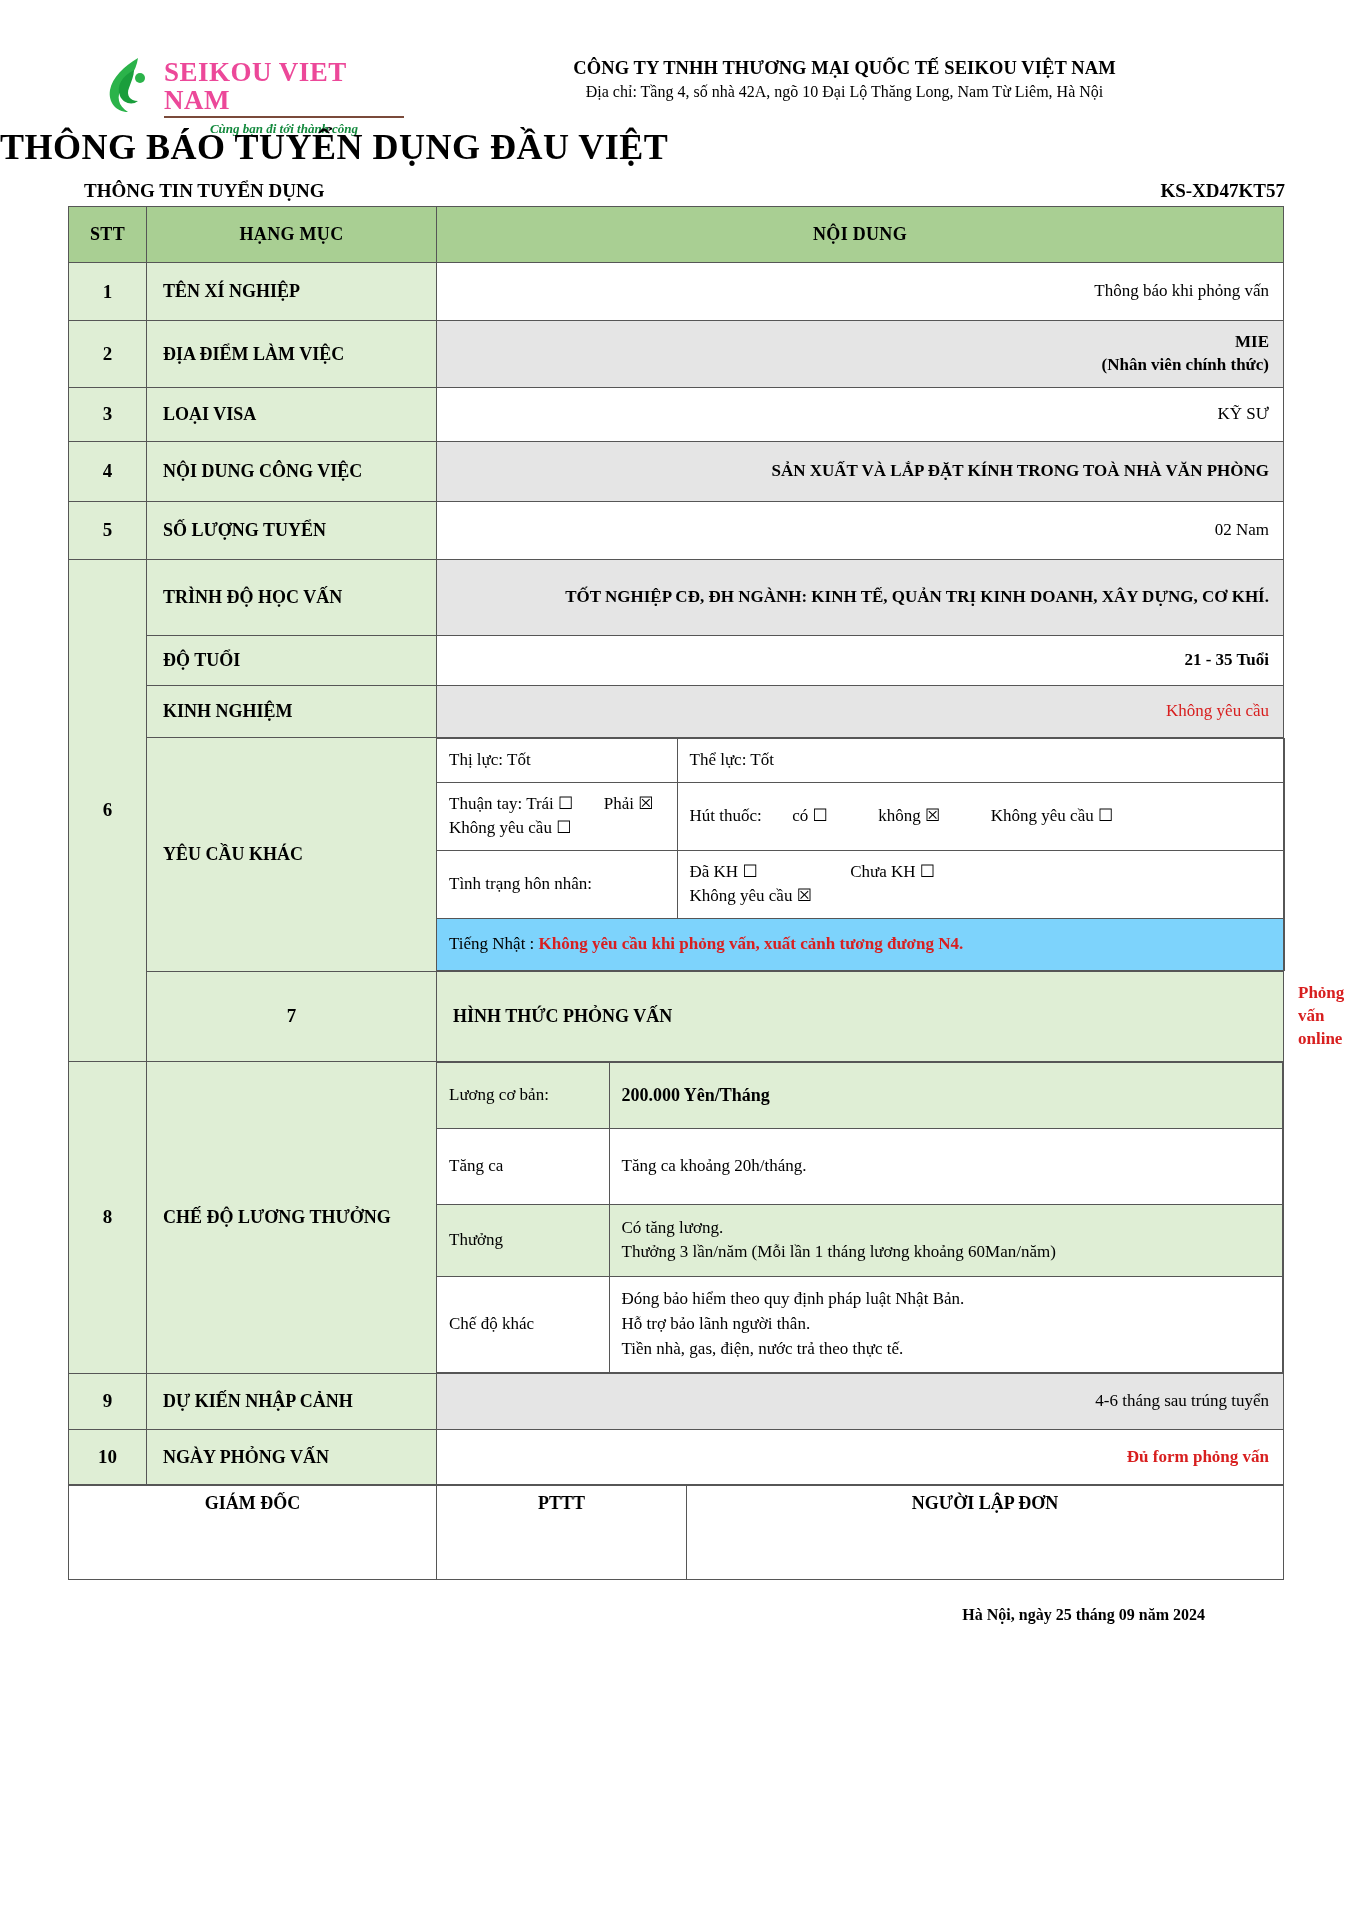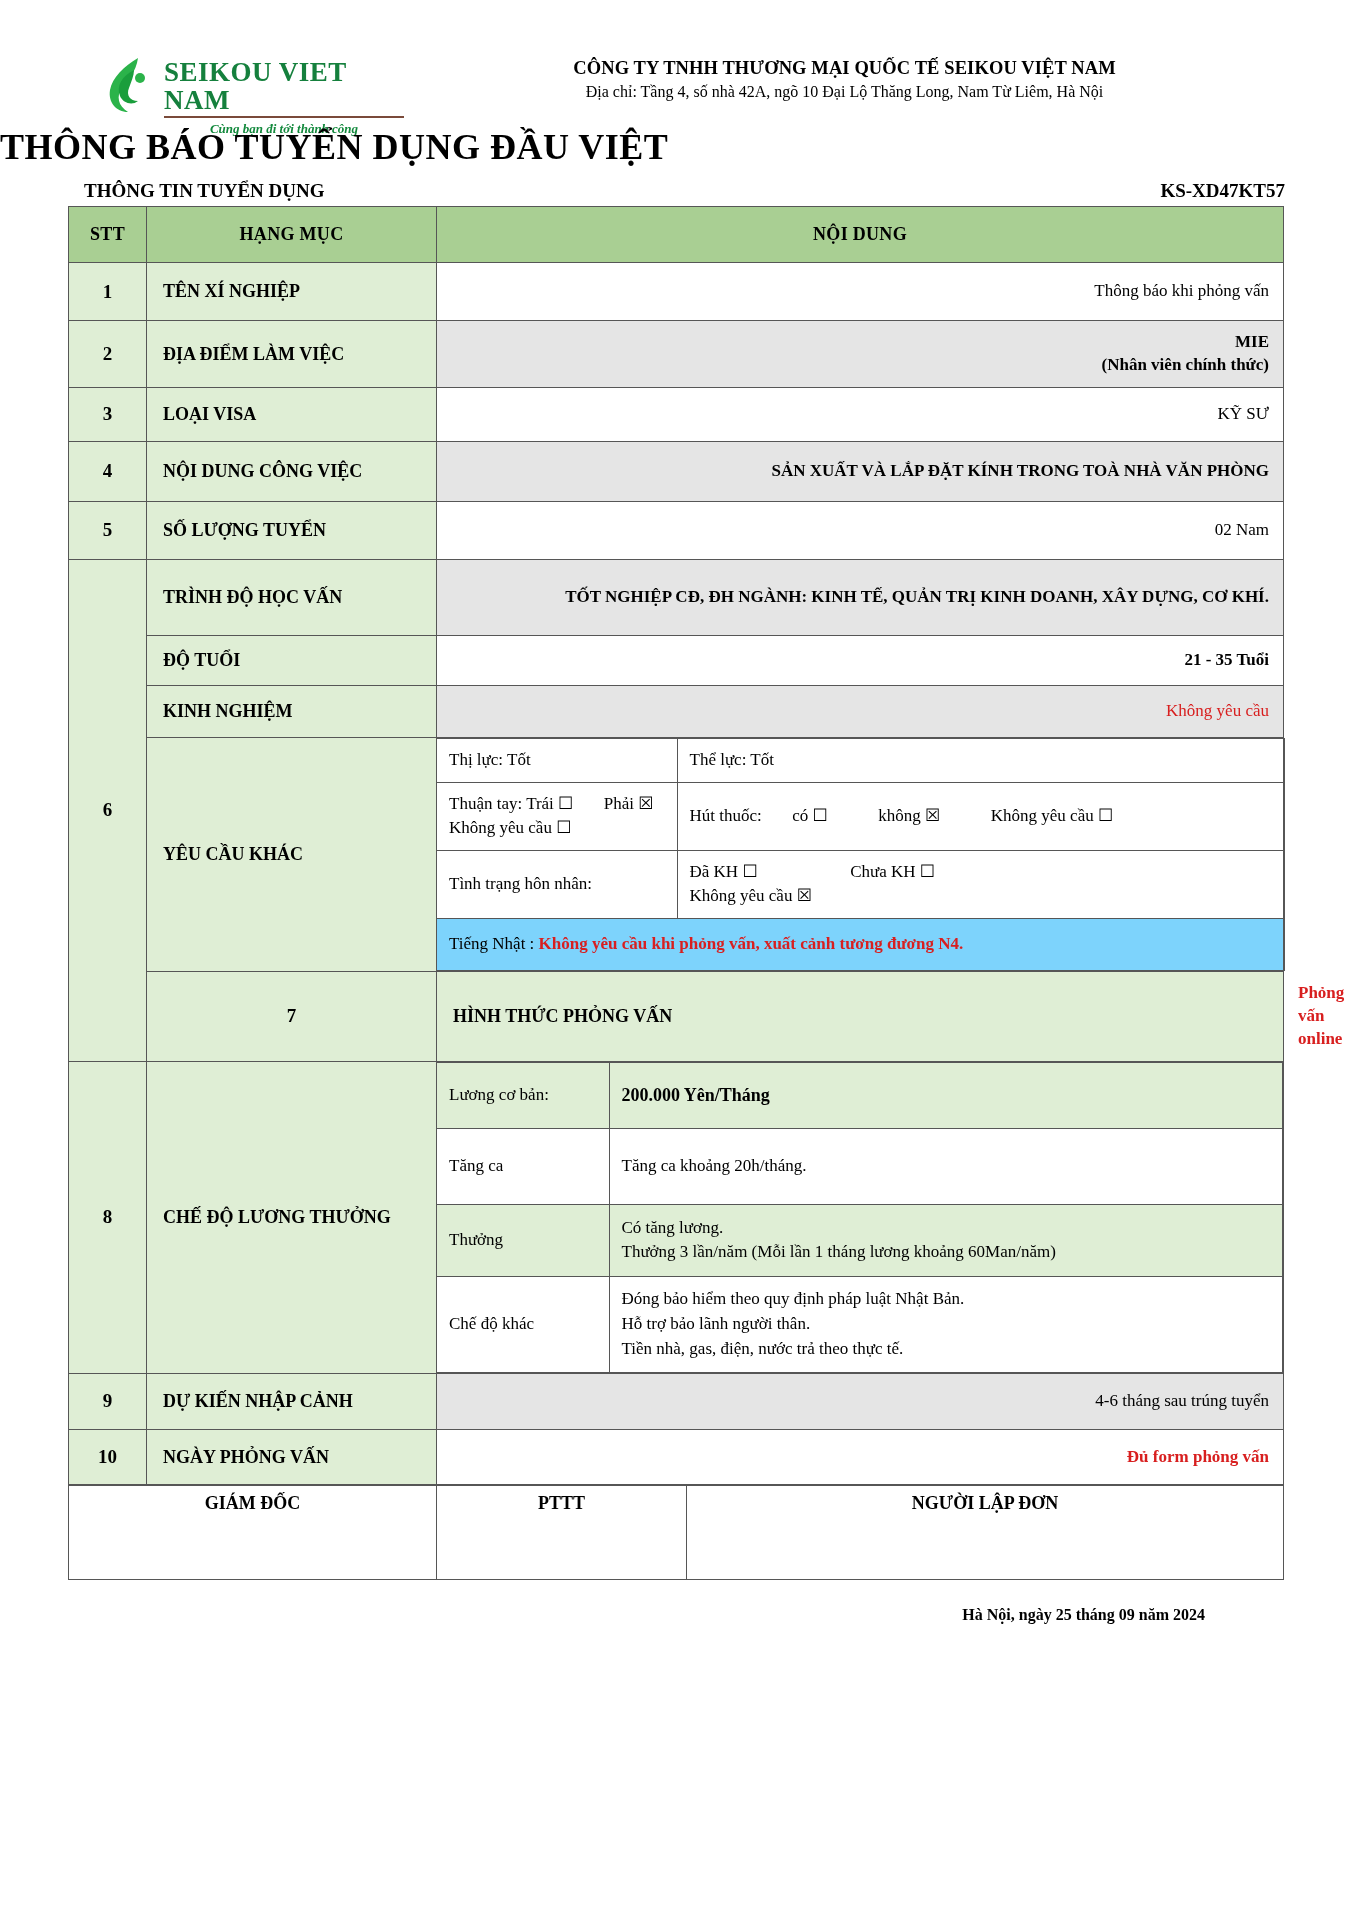--- a/index.html
+++ b/index.html
@@ -28,21 +28,21 @@
     gap: 8px;
     padding-top: 4px;
   }
   .logo-mark { width: 52px; height: 58px; flex: 0 0 52px; }
   .logo-text { padding-top: 2px; }
   .logo-name {
     font-family: "Liberation Serif", serif;
     font-weight: bold;
     font-size: 27px;
     letter-spacing: .5px;
-    color: #15803d;
+    color: #ec4899;
     line-height: 1.05;
     border-bottom: 2px solid #7a4a3a;
     padding-bottom: 1px;
     display: inline-block;
   }
   .logo-slogan {
     font-family: "Liberation Serif", serif;
     font-style: italic;
     font-weight: bold;
     font-size: 13px;

